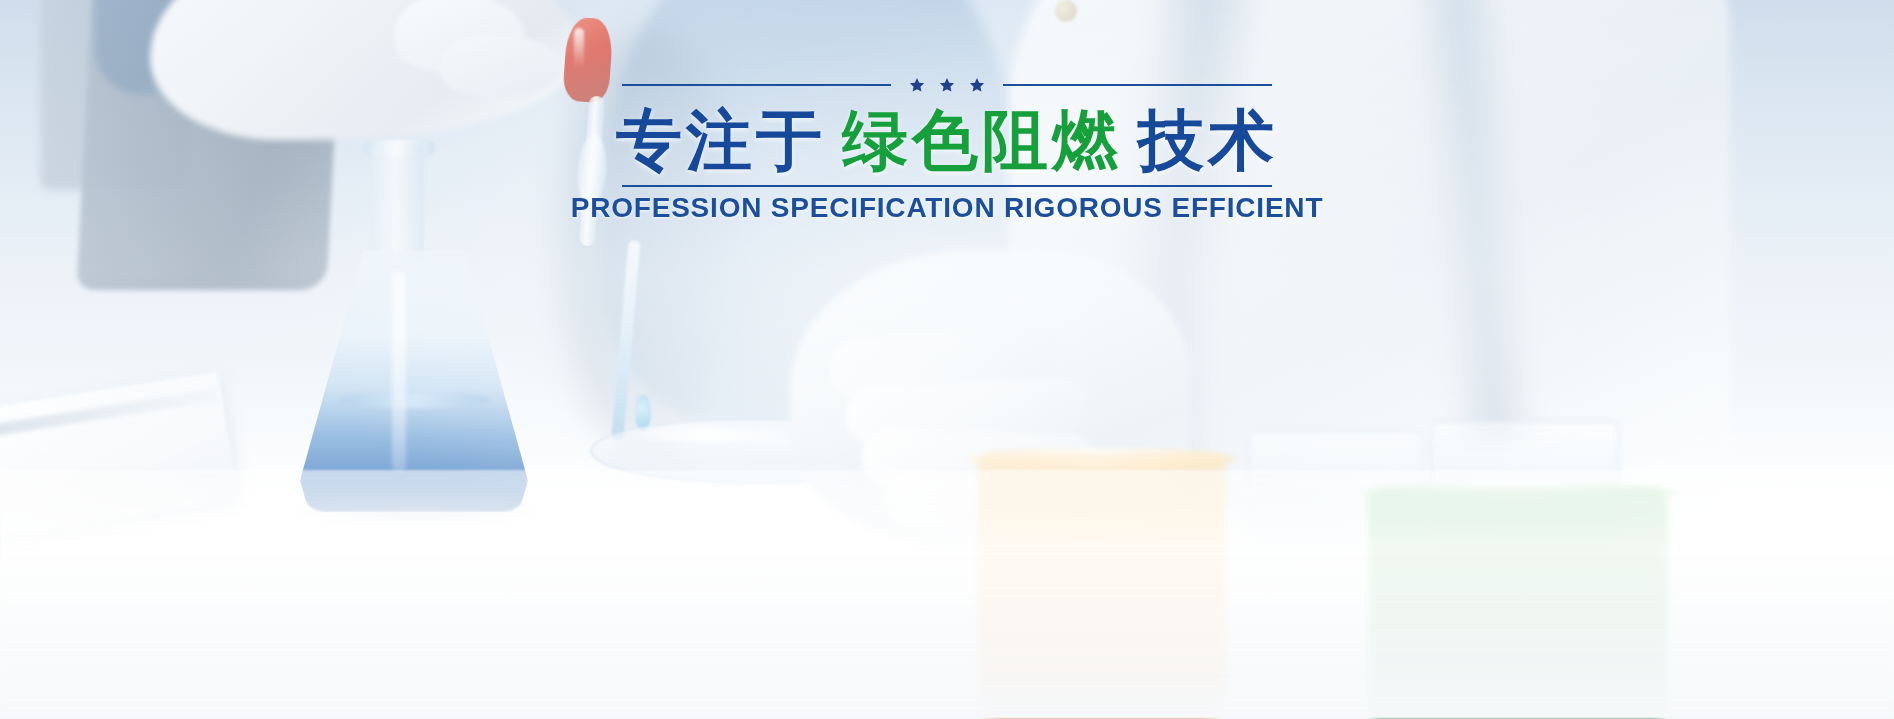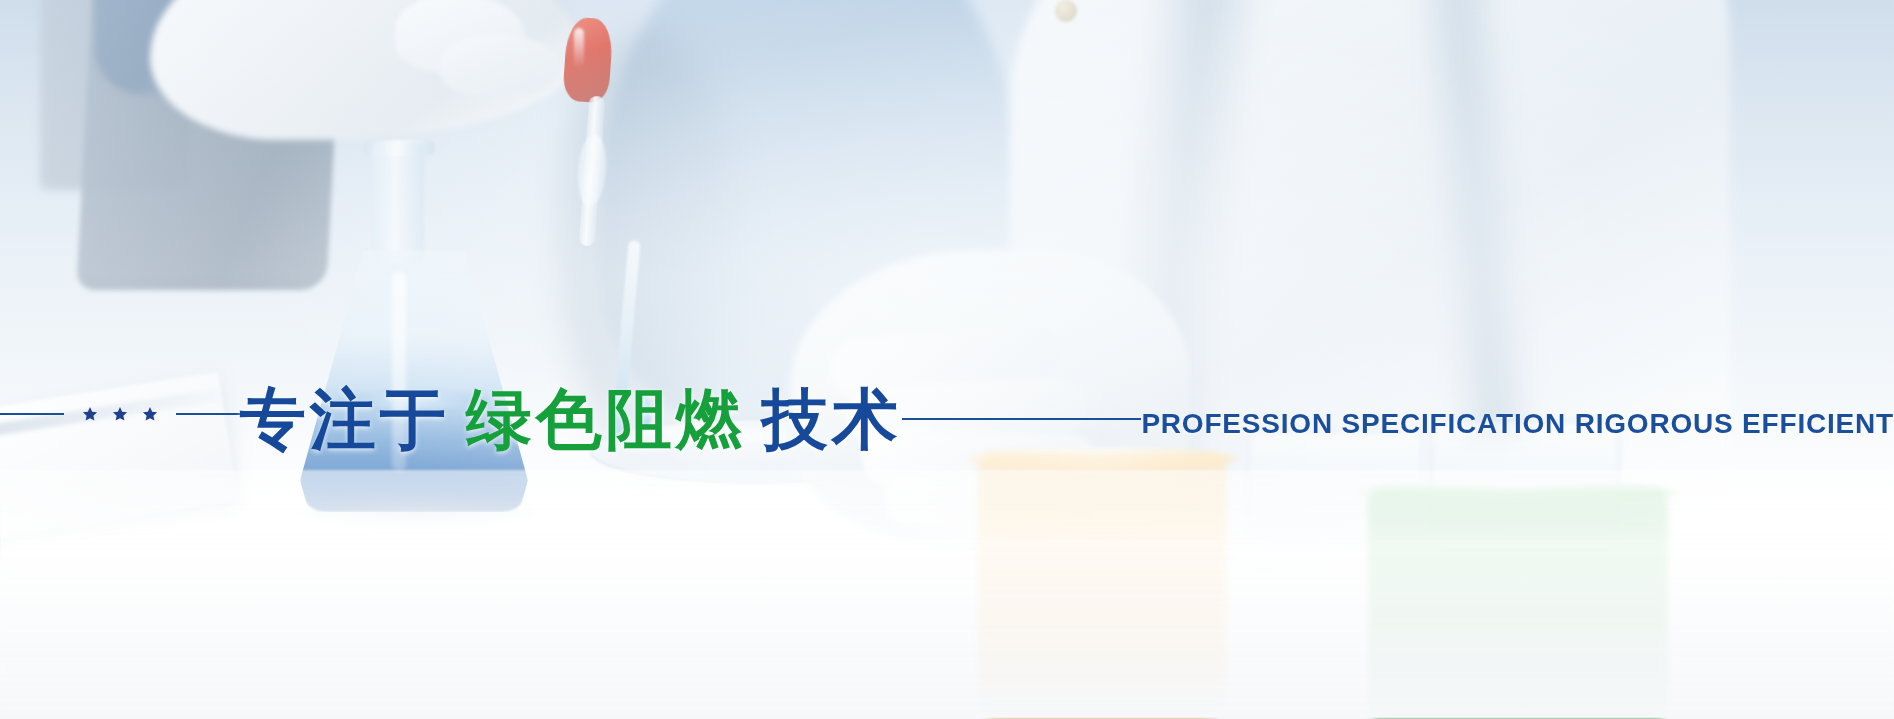--- a/index.html
+++ b/index.html
@@ -313,23 +313,23 @@
   .veil {
     position: absolute; inset: 0;
     background: linear-gradient(180deg, rgba(236,243,249,.30) 0%, rgba(245,249,252,.48) 38%, rgba(255,255,255,.28) 62%, rgba(255,255,255,0) 100%);
     pointer-events: none;
   }
 
   
   .content {
     position: absolute;
     left: 0; top: 0; width: 100%; height: 100%;
-    display: flex; 
+    display: flex; flex-direction: column;
     align-items: center;
-    padding-top: 108px;
+    padding-top: 76px;
   }
 
   
   .rule-row {
     display: flex; align-items: center; justify-content: center;
     width: 650px; height: 18px;
   }
   .rule { height: 2px; background: #1b4f9c; flex: 1 1 auto; }
   .rule.left  { margin-right: 18px; }
   .rule.right { margin-left: 18px; }
@@ -352,21 +352,21 @@
   .hl-sp { display: inline-block; width: 16px; }
 
   
   .under-rule {
     width: 650px; height: 2px; background: #1b4f9c;
     margin-top: 10px;
   }
 
   
   .subtitle {
-    margin-top: 21px;
+    margin-top: 5px;
     font-family: "Liberation Sans", sans-serif;
     font-weight: 700;
     font-size: 28px;
     letter-spacing: .8px;
     color: #1b4f9c;
     white-space: nowrap;
     text-shadow: 0 1px 3px rgba(255,255,255,.75);
   }
 
   

